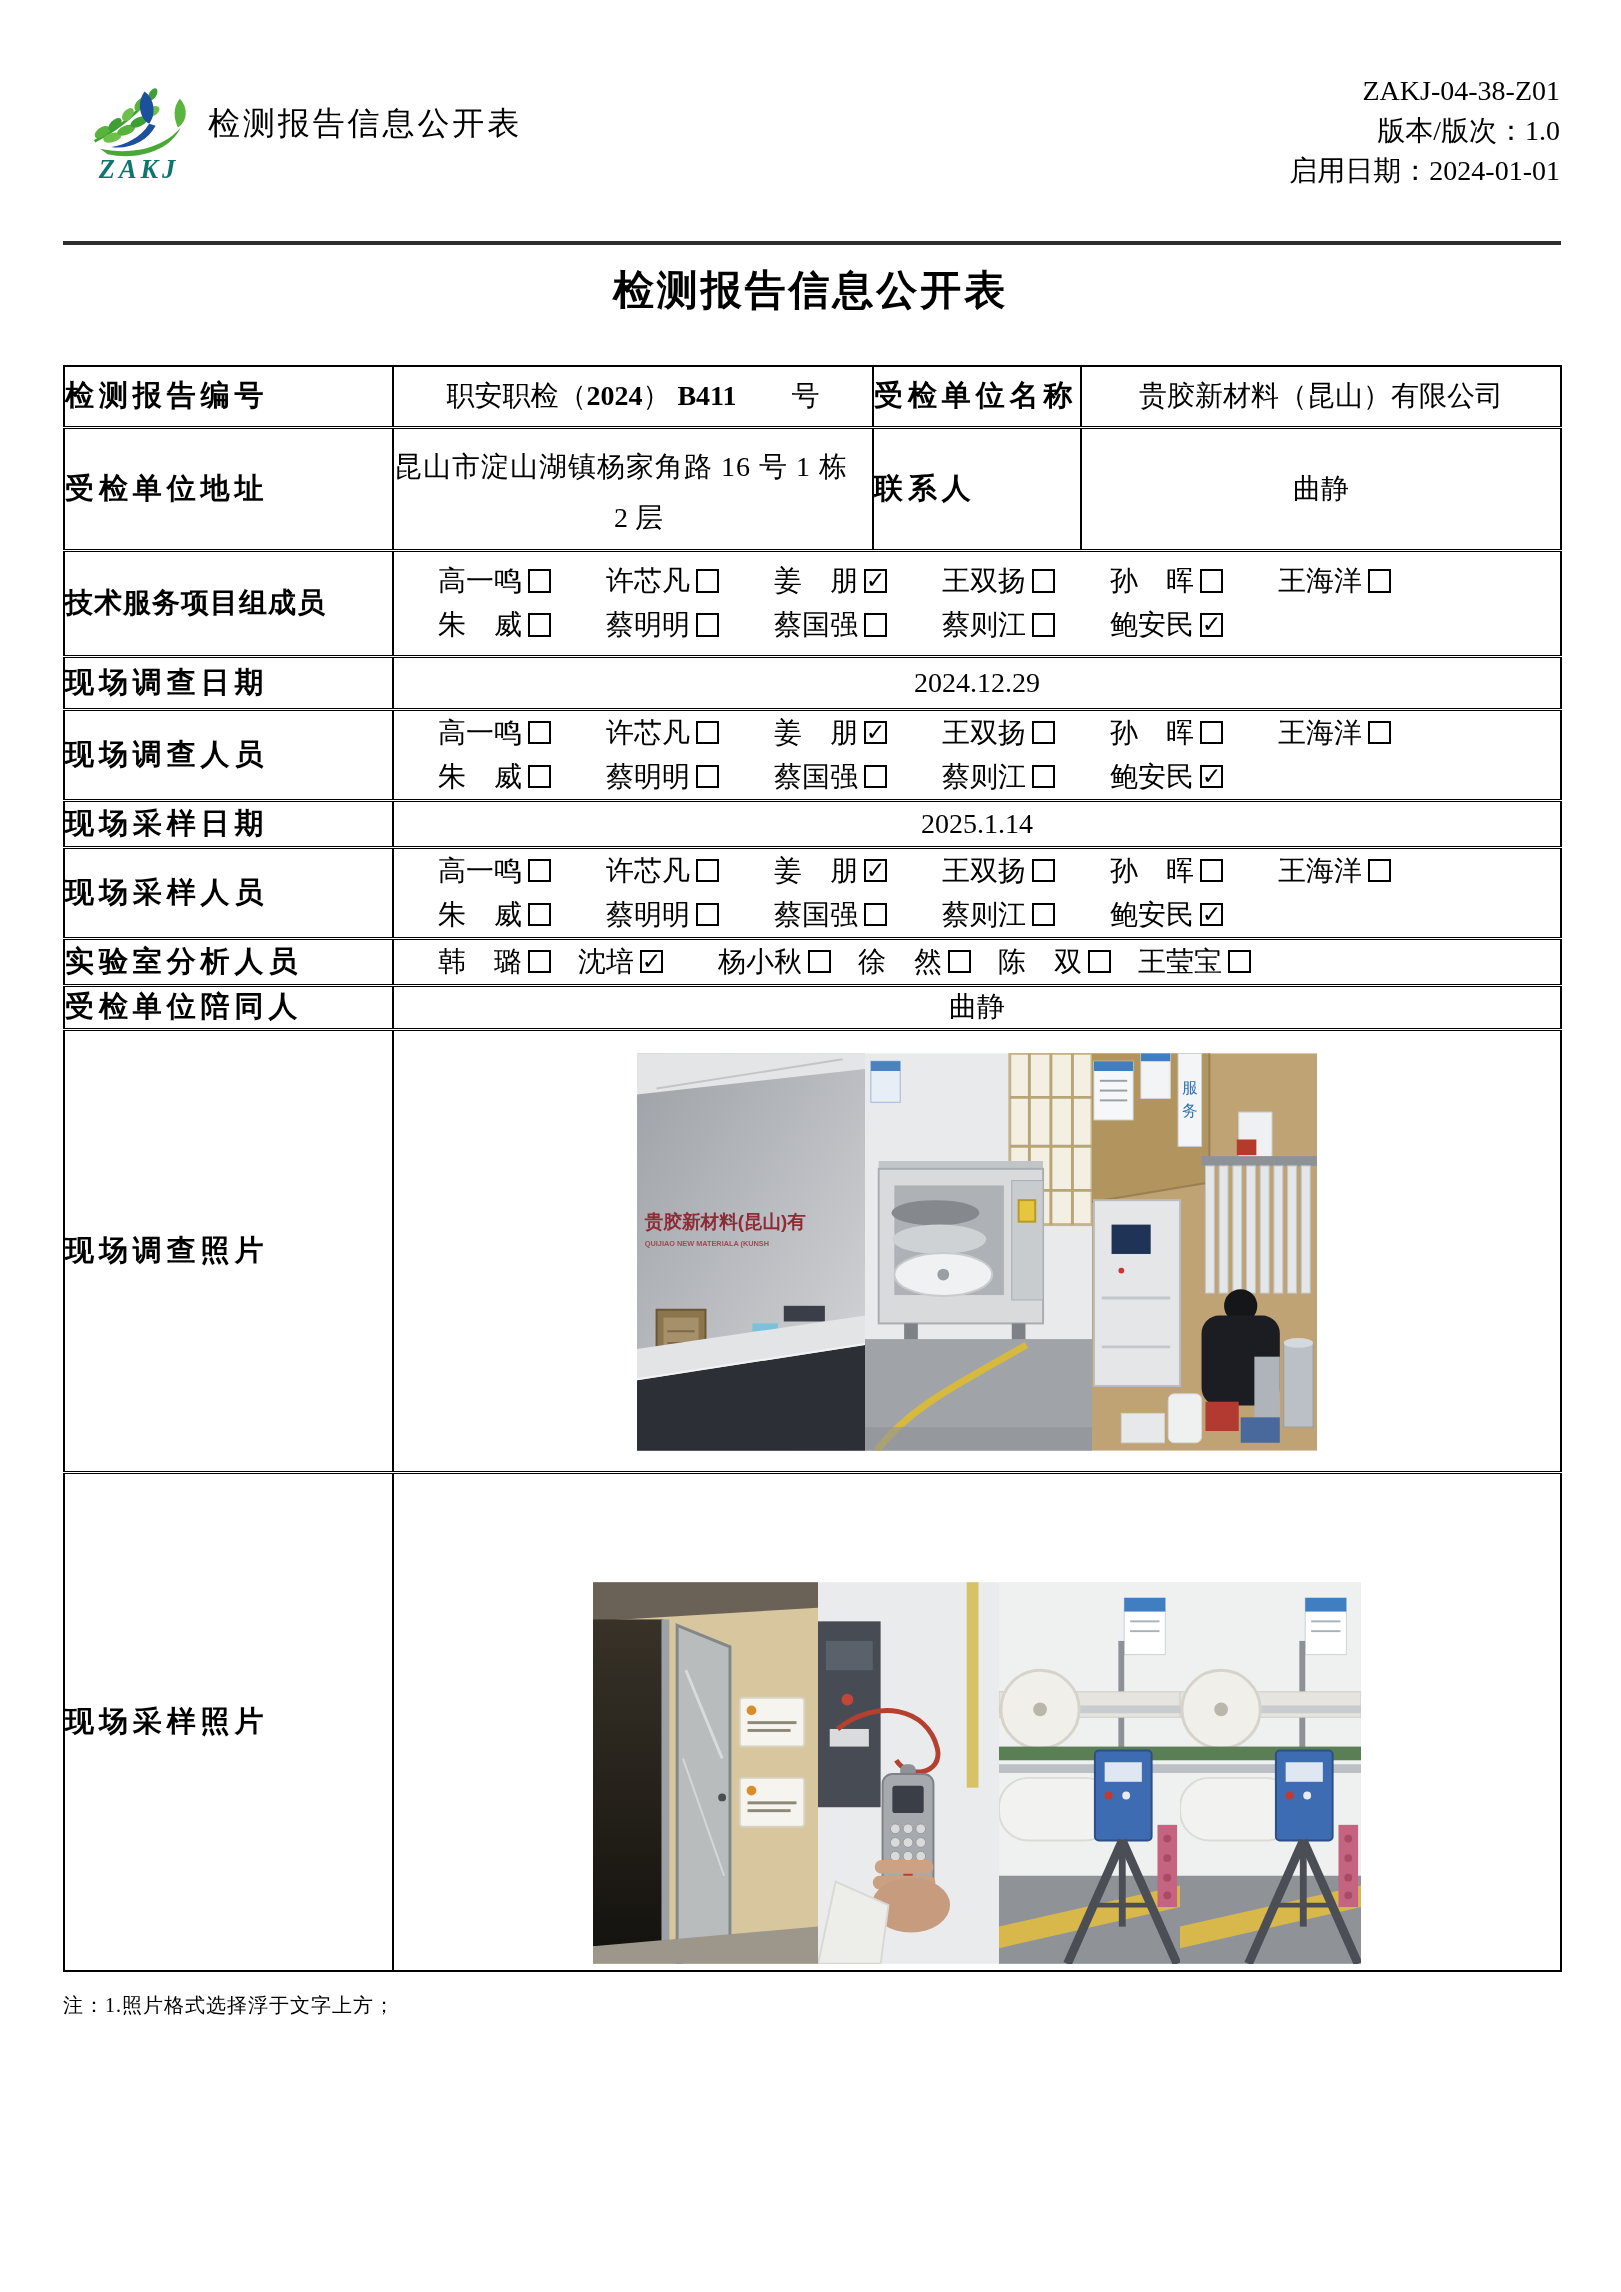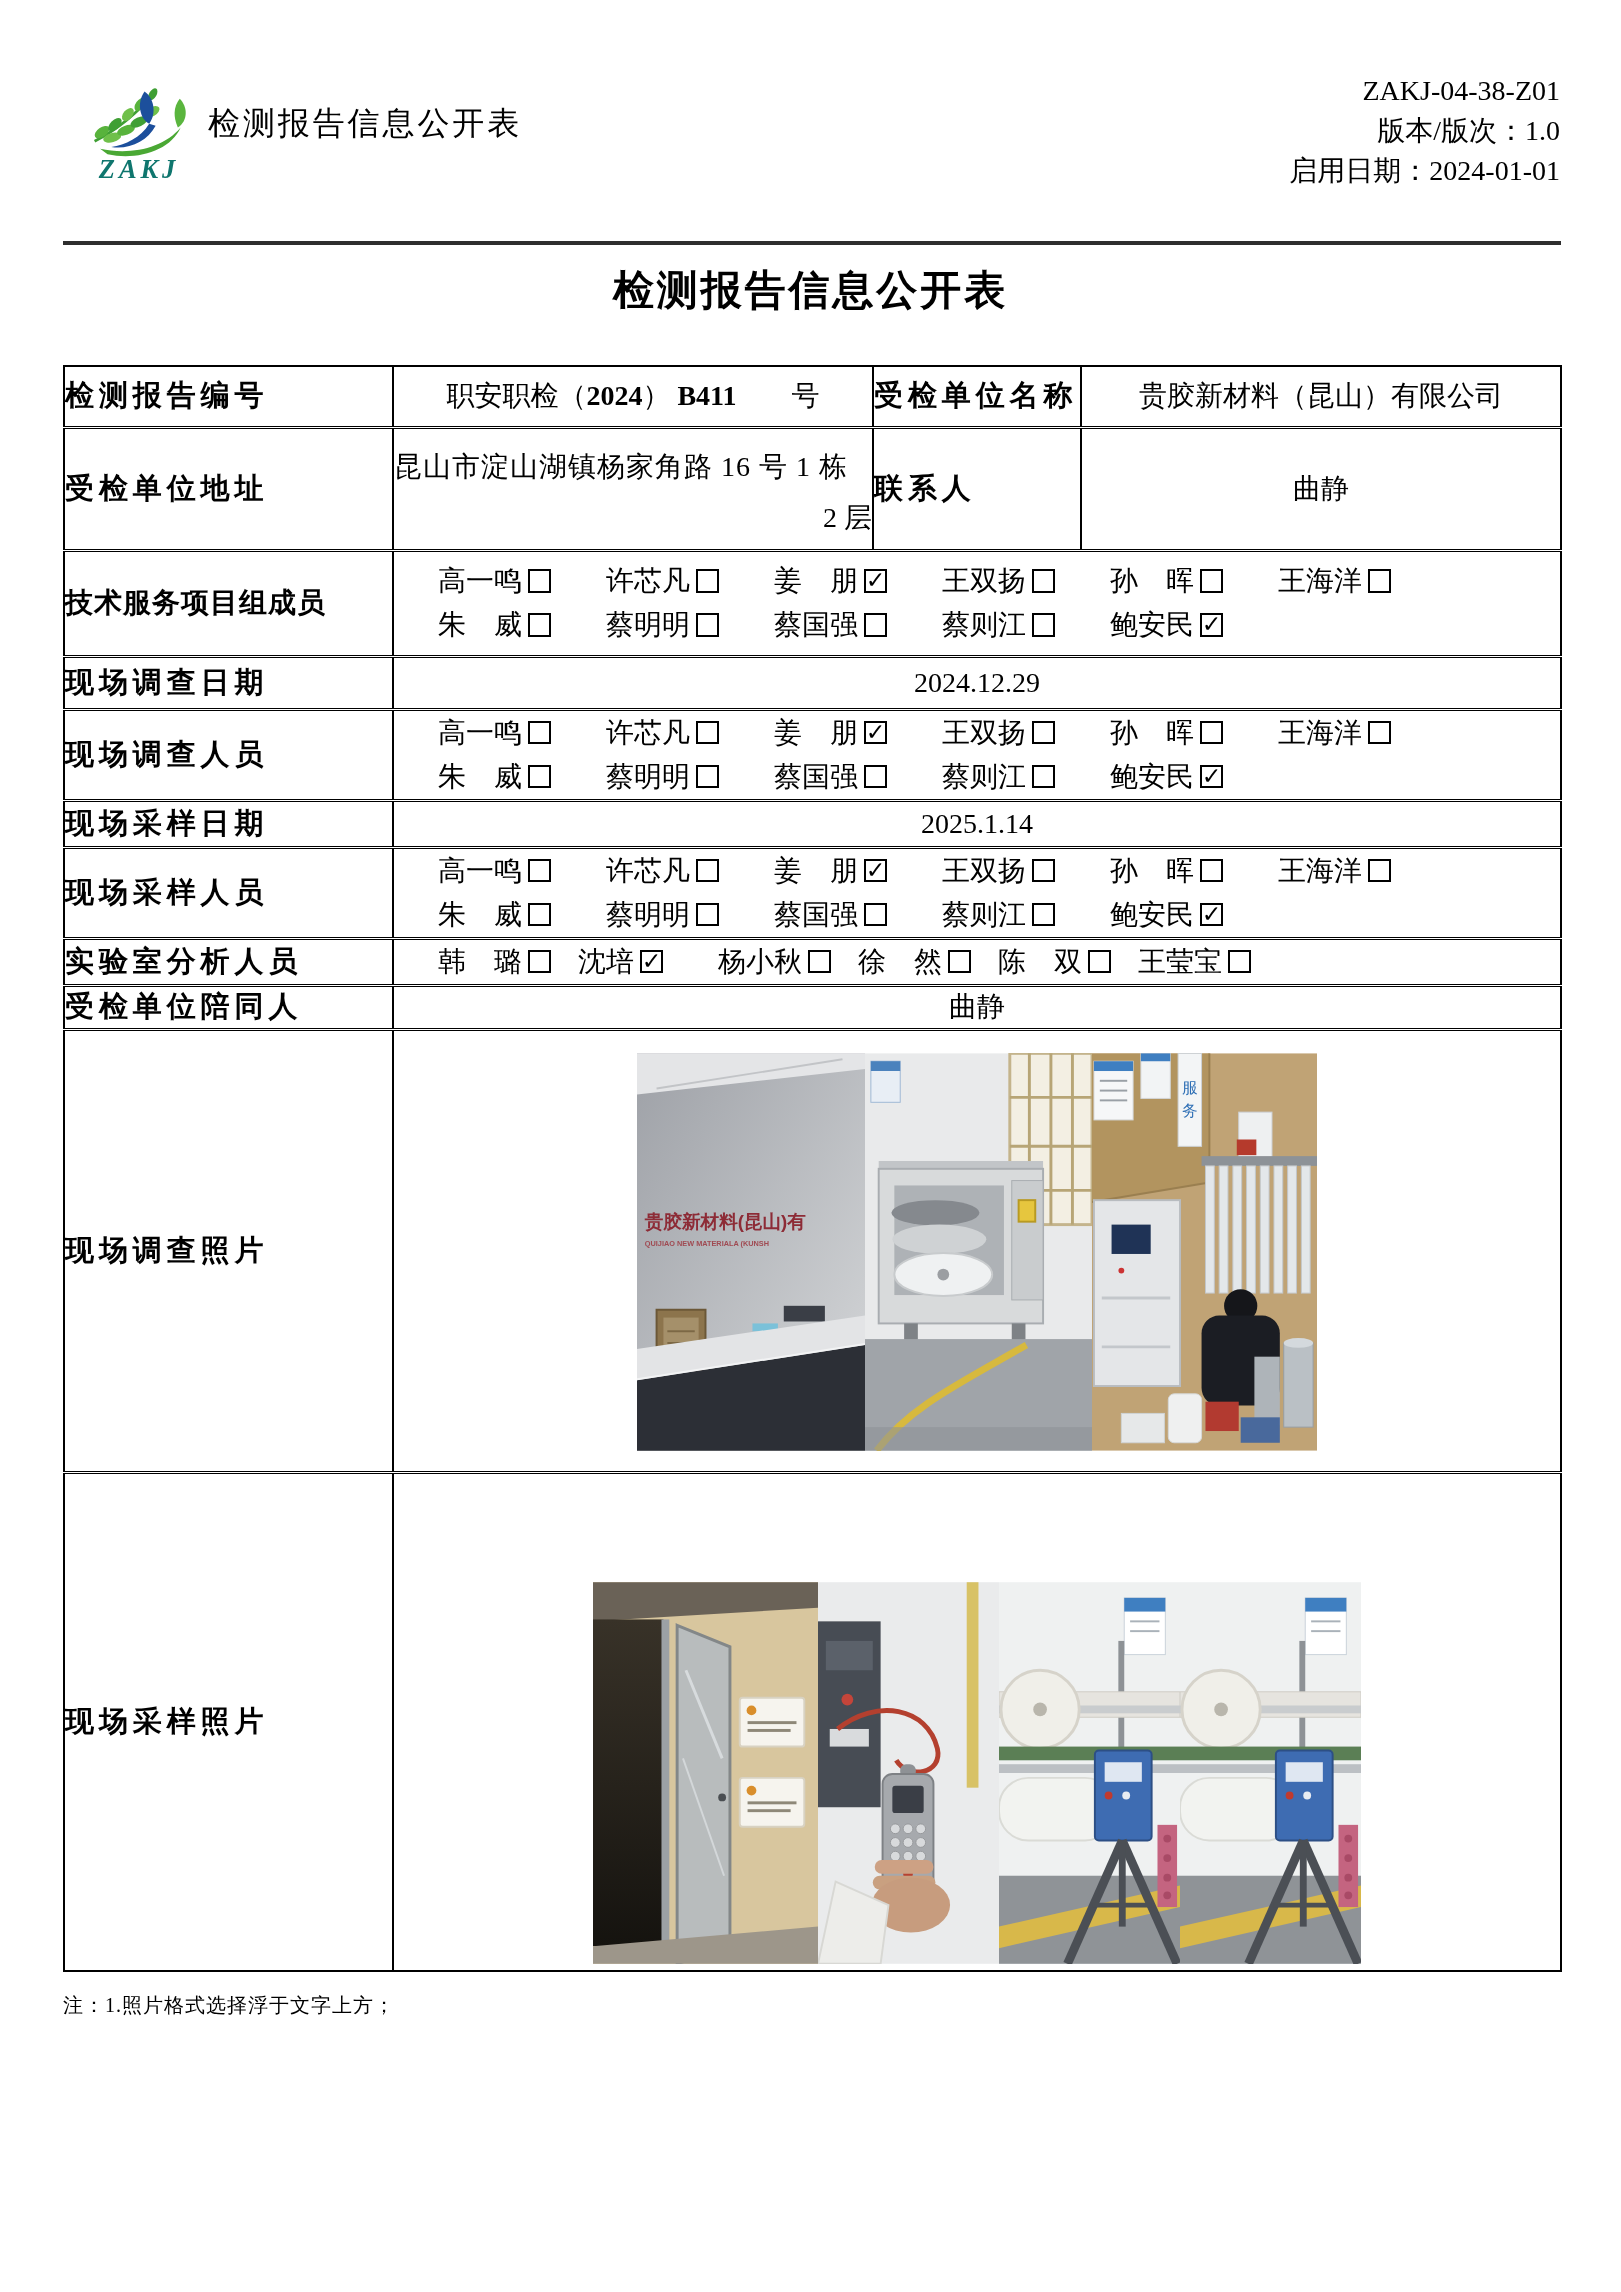--- a/index.html
+++ b/index.html
@@ -27,21 +27,21 @@
   tr.r9{height:44px;} tr.r10{height:443px;} tr.r11{height:499px;}
 
   td.label{font-weight:bold;font-size:29px;letter-spacing:4.9px;}
   td.label.tight{letter-spacing:1px;font-size:28px;}
   td.val{font-size:28px;}
   td.center{text-align:center;}
   .rno{white-space:nowrap;text-align:center;}
   .rno .b{font-weight:bold;}
   .rno .suffix{margin-left:55px;}
   .addr .a1{text-align:left;line-height:51px;margin-top:7.8px;letter-spacing:1px;}
-  .addr .a2{text-align:right;line-height:51px;padding-left:11px;}
+  .addr .a2{text-align:center;line-height:51px;padding-left:11px;}
   td.names{padding-left:17.6px;}
   .mline{display:flex;align-items:center;height:44px;padding-left:44px;}
   .member{display:inline-flex;align-items:center;min-width:168px;font-size:28px;white-space:nowrap;}
   .lab-line .member{min-width:140px;}
   .cb{display:inline-flex;align-items:center;justify-content:center;width:19.6px;height:19.6px;
       border:2px solid #000;margin-left:5.9px;font-size:23.5px;font-weight:bold;line-height:1;
       font-family:"DejaVu Sans",sans-serif;}
   td.photocell{vertical-align:top;}
   .photos{display:flex;justify-content:center;}
   .photos figure{margin:0;}

